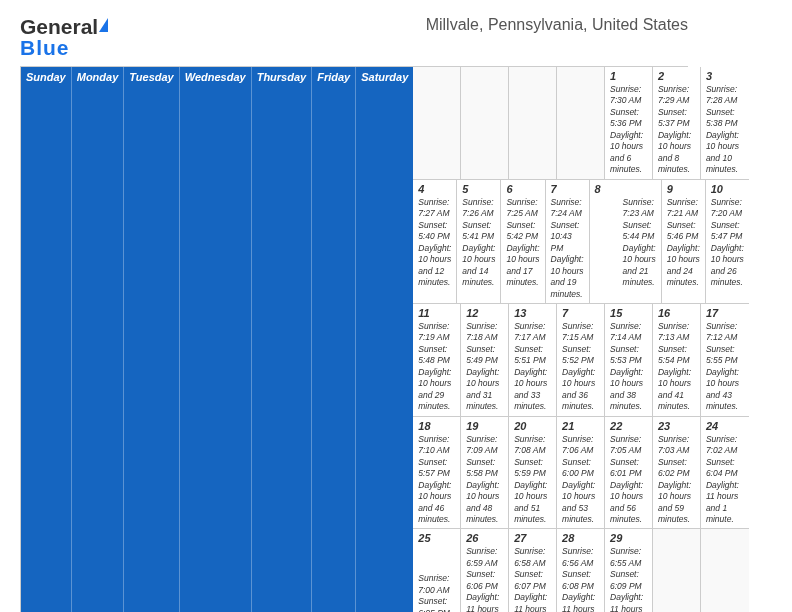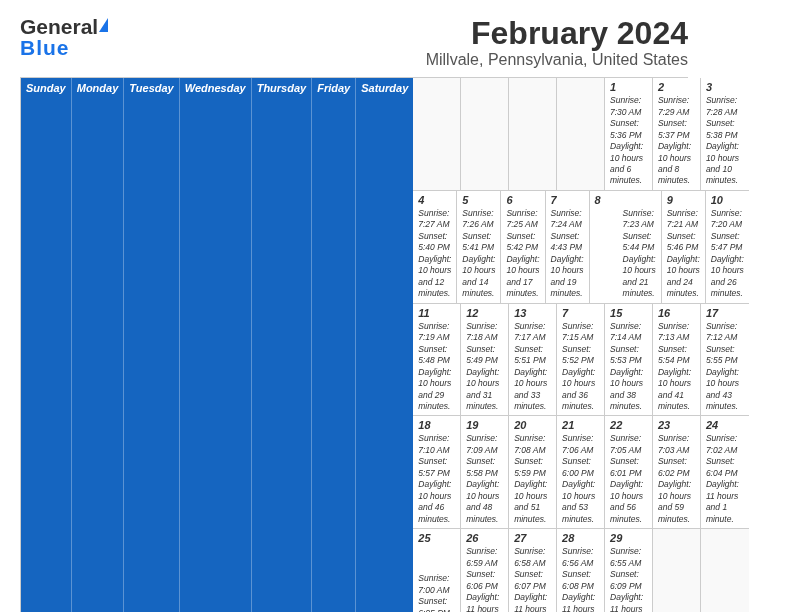--- a/index.html
+++ b/index.html
@@ -124,21 +124,20 @@
 <div class="page">
   <div class="header">
     <div class="logo-container">
       <div class="logo-row1">
         <span style="font-size:21px;font-weight:bold;color:#333;">General</span>
         <span class="logo-triangle"></span>
       </div>
       <div class="logo-row2">Blue</div>
     </div>
     <div class="title-area">
-      <div class="main-title">February 2024</div>
       <div class="subtitle">Millvale, Pennsylvania, United States</div>
     </div>
   </div>
 
   <div class="calendar">
     <div class="cal-header" id="cal-header">
         <div class="cal-header-cell">Sunday</div>
         <div class="cal-header-cell">Monday</div>
         <div class="cal-header-cell">Tuesday</div>
         <div class="cal-header-cell">Wednesday</div>
@@ -192,21 +191,21 @@
           <div class="cal-cell">
             <span class="day-num">6</span>
             <div class="cell-text" style="white-space: pre-line;">Sunrise: 7:25 AM
 Sunset: 5:42 PM
 Daylight: 10 hours
 and 17 minutes.</div>
           </div>
           <div class="cal-cell">
             <span class="day-num">7</span>
             <div class="cell-text" style="white-space: pre-line;">Sunrise: 7:24 AM
-Sunset: 4:43 PM
+Sunset: 10:43 PM
 Daylight: 10 hours
 and 19 minutes.</div>
           </div>
           <div class="cal-cell">
             <span class="day-num">8</span>
             <div class="cell-text" style="white-space: pre-line; margin-left: 28px;">Sunrise: 7:23 AM
 Sunset: 5:44 PM
 Daylight: 10 hours
 and 21 minutes.</div>
           </div>

